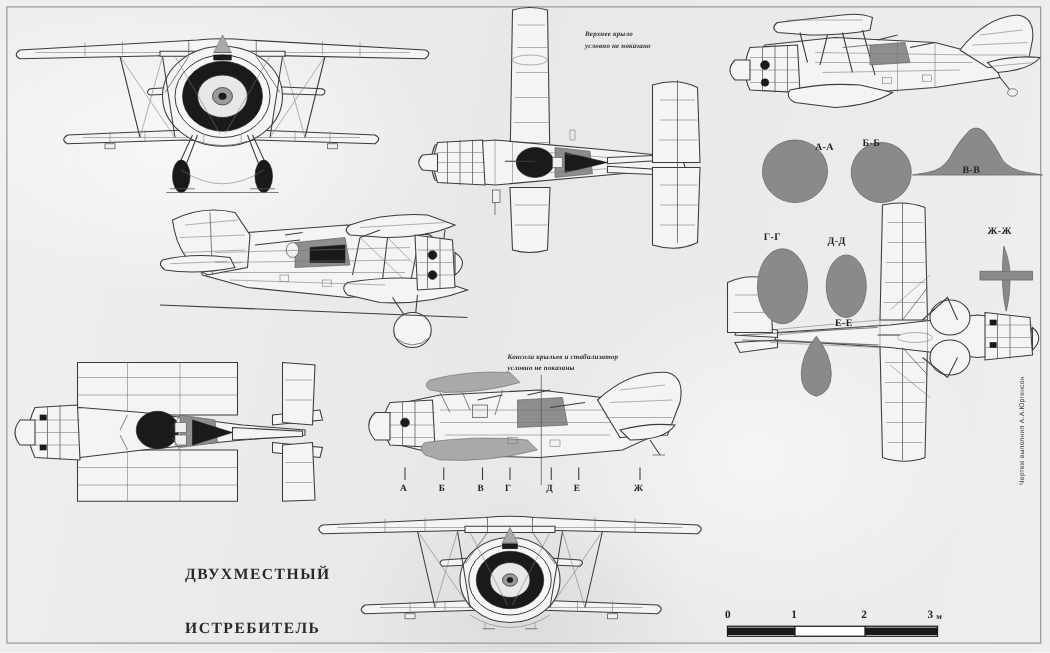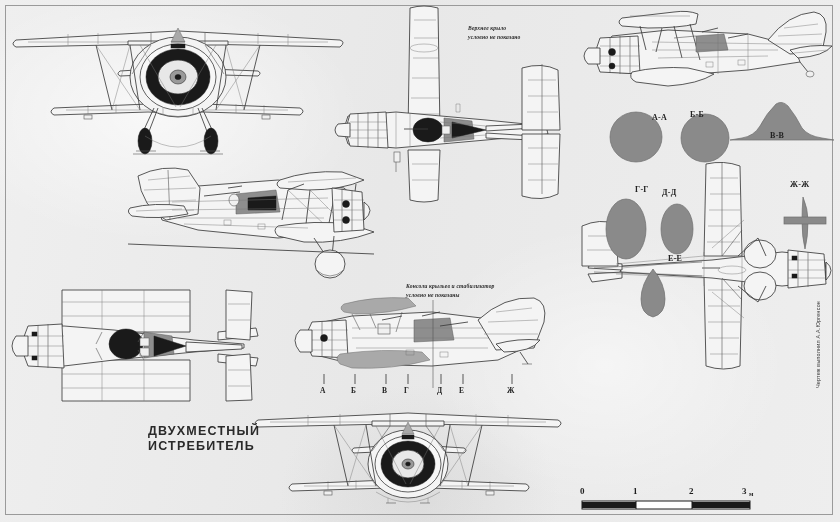--- a/index.html
+++ b/index.html
@@ -42,22 +42,22 @@
   .seclabel{
     position:absolute;font-family:"Liberation Serif",serif;
     font-weight:bold;font-size:8px;color:#222;letter-spacing:.3px;
   }
   .tickletter{
     position:absolute;font-family:"Liberation Serif",serif;
     font-weight:bold;font-size:7.5px;color:#222;
   }
   #title-block{position:absolute;left:148px;top:424px;}
   .t1,.t2{
-    font-family:Liberation Sans, sans-serif;font-weight:bold;
-    color:#2a2a2a;letter-spacing:1.2px;font-size:12.5px;line-height:1.18;
+    font-family:Liberation Serif, serif;font-weight:bold;
+    color:#2a2a2a;letter-spacing:1.2px;font-size:12.5px;line-height:1.18;margin-top:28px;
   }
   .t3{
     font-family:"Liberation Sans",sans-serif;font-weight:bold;
     color:#1e1e1e;font-size:25px;letter-spacing:1px;line-height:1.05;
     margin-top:1px;
   }
   #scalebar{position:absolute;left:580px;top:487px;}
   .sc-num{
     position:absolute;font-family:"Liberation Serif",serif;font-weight:bold;
     font-size:9px;color:#1e1e1e;
@@ -332,21 +332,21 @@
       <path class="sect" d="M2 38 L14 36 Q26 34 32 24 Q38 12 48 2 Q54 -2 60 4 Q68 14 74 26 Q80 34 94 36 L106 38 Z"></path>
     </svg>
   </div>
   <div class="seclabel" style="left:770px;top:92px;margin-top:39px;">В-В</div>
 
   <div class="art" style="left:605px;top:198px;">
     <svg width="42" height="62">
         <ellipse cx="21" cy="31" rx="20" ry="30" class="sect"></ellipse>
       </svg>
   </div>
-  <div class="seclabel" style="left:611px;top:185px;margin-left:24px;">Г-Г</div>
+  <div class="seclabel" style="left:611px;top:185px;">Г-Г</div>
 
   <div class="art" style="left:660px;top:203px;">
     <svg width="34" height="52">
         <ellipse cx="17" cy="26" rx="16" ry="25" class="sect"></ellipse>
       </svg>
   </div>
   <div class="seclabel" style="left:662px;top:188px;">Д-Д</div>
 
   <div class="art" style="left:638px;top:268px;">
     <svg width="30" height="50" viewBox="0 0 30 50">

